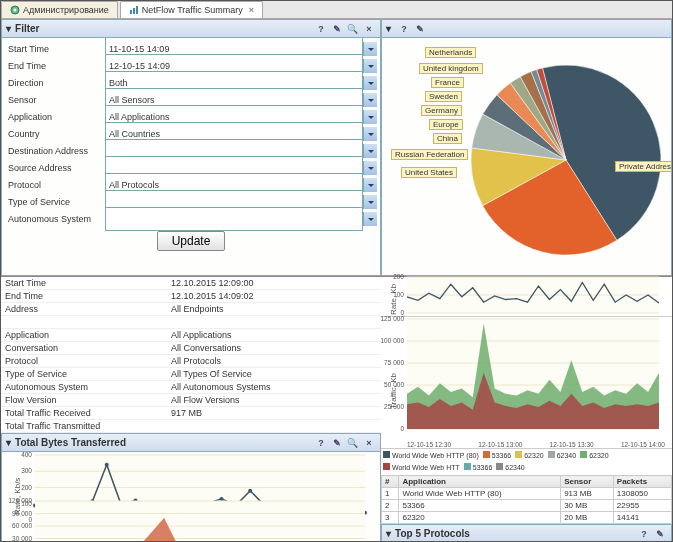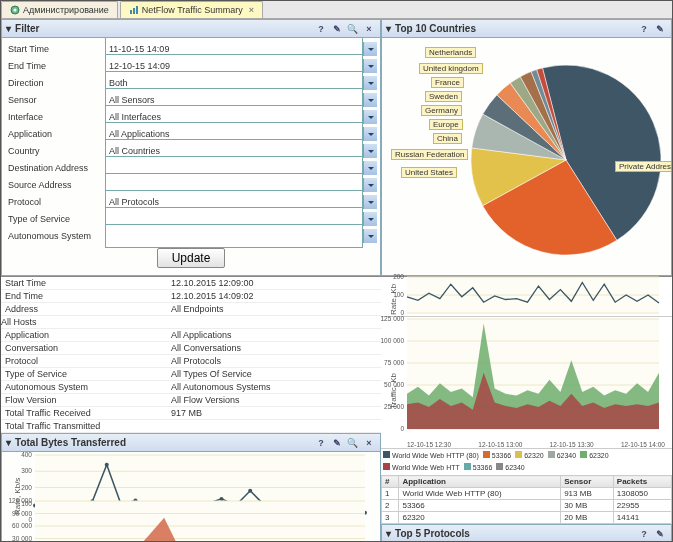--- a/index.html
+++ b/index.html
@@ -1,20 +1,20 @@
 <!DOCTYPE html>
 <html><head>
 <meta charset="utf-8">
 <style>
   * { box-sizing: border-box; margin: 0; padding: 0; }
   body { font-family: Arial, sans-serif; font-size: 10px; background: #fff; color: #333; width: 673px; height: 542px; overflow: hidden; border: 1px solid #555; }
   
   .tabs { display: flex; background: #e8e8e8; border-bottom: 1px solid #aaa; height: 18px; }
   .tab { padding: 2px 8px; border: 1px solid #aaa; border-bottom: none; background: #f5f0e0; margin-right: 2px; font-size: 9px; display: flex; align-items: center; border-radius: 2px 2px 0 0;}
-  .tab.active { background: #fef9c3; }
+  .tab.active { background: #ffffff; }
   .tab .close { margin-left: 6px; color: #888; font-weight: bold; cursor: pointer;}
   .tab svg { margin-right: 3px; }
   
   .top-split { display: flex; height: 258px; border-bottom: 1px solid #888;}
   
   .panel { border: 1px solid #8ab; background: #fcfdfe; display: flex; flex-direction: column; }
   .panel-header { background: linear-gradient(#e6eef7,#cfdcef); border-bottom: 1px solid #8ab; padding: 2px 4px; display: flex; align-items: center; font-size: 10px; font-weight: bold; height: 18px;}
   .panel-header .title { flex: 1; }
   .panel-header .icon-btn { width: 14px; height: 14px; margin-left: 2px; display: inline-flex; align-items: center; justify-content: center; cursor: pointer; color: #446; font-size: 9px;}
   .panel-body { flex: 1; overflow: hidden; background: #fefefc; padding: 3px; position: relative;}
@@ -114,27 +114,20 @@
     <div class="dd-arrow"></div>
           </div>
           <div class="filter-row">
             <label>Sensor</label>
     <div class="fld">
               <span>All Sensors</span>
             </div>
     <div class="dd-arrow"></div>
           </div>
           <div class="filter-row">
-            <label>Interface</label>
-    <div class="fld">
-              <span>All Interfaces</span>
-            </div>
-    <div class="dd-arrow"></div>
-          </div>
-          <div class="filter-row">
             <label>Application</label>
     <div class="fld">
               <span>All Applications</span>
             </div>
     <div class="dd-arrow"></div>
           </div>
           <div class="filter-row">
             <label>Country</label>
     <div class="fld">
               <span>All Countries</span>
@@ -177,21 +170,20 @@
     <div class="dd-arrow"></div>
           </div>
         </div>
       <button class="update-btn">Update</button>
     </div>
   </div>
 
   <div class="panel countries-panel">
     <div class="panel-header">
       <span style="margin-right:4px;">▾</span>
-      <span class="title">Top 10 Countries</span>
       <span class="icon-btn">?</span>
       <span class="icon-btn">✎</span>
     </div>
     <div class="panel-body">
       <div class="pie-wrap">
         <svg id="pie-svg" width="280" height="220" style="position:absolute; right:2px; top:4px;">
             <path d="M 180 115 L 156.49662387082032 22.953319937488743 A 95 95 0 0 1 230.79702743770193 195.27865222768352 Z" fill="#3e5666" stroke="#fff" stroke-width="0.5"></path>
             <path d="M 180 115 L 230.79702743770193 195.27865222768352 A 95 95 0 0 1 96.69018761121595 160.6560528270415 Z" fill="#e3622b" stroke="#fff" stroke-width="0.5"></path>
             <path d="M 180 115 L 96.69018761121595 160.6560528270415 A 95 95 0 0 1 85.76499144966411 102.96824353977688 Z" fill="#e2c24a" stroke="#fff" stroke-width="0.5"></path>
             <path d="M 180 115 L 85.76499144966411 102.96824353977688 A 95 95 0 0 1 96.81168986735 69.12293538952127 Z" fill="#aab7b1" stroke="#fff" stroke-width="0.5"></path>
@@ -229,21 +221,20 @@
         </div>
         <div class="srow">
           <div class="k">End Time</div>
           <div class="v">12.10.2015 14:09:02</div>
         </div>
         <div class="srow">
           <div class="k">Address</div>
           <div class="v">All Endpoints</div>
         </div>
         <div class="srow">
-          <div class="v">All Hosts</div>
         </div>
         <div class="srow">
           <div class="k">Application</div>
           <div class="v">All Applications</div>
         </div>
         <div class="srow">
           <div class="k">Conversation</div>
           <div class="v">All Conversations</div>
         </div>
         <div class="srow">

